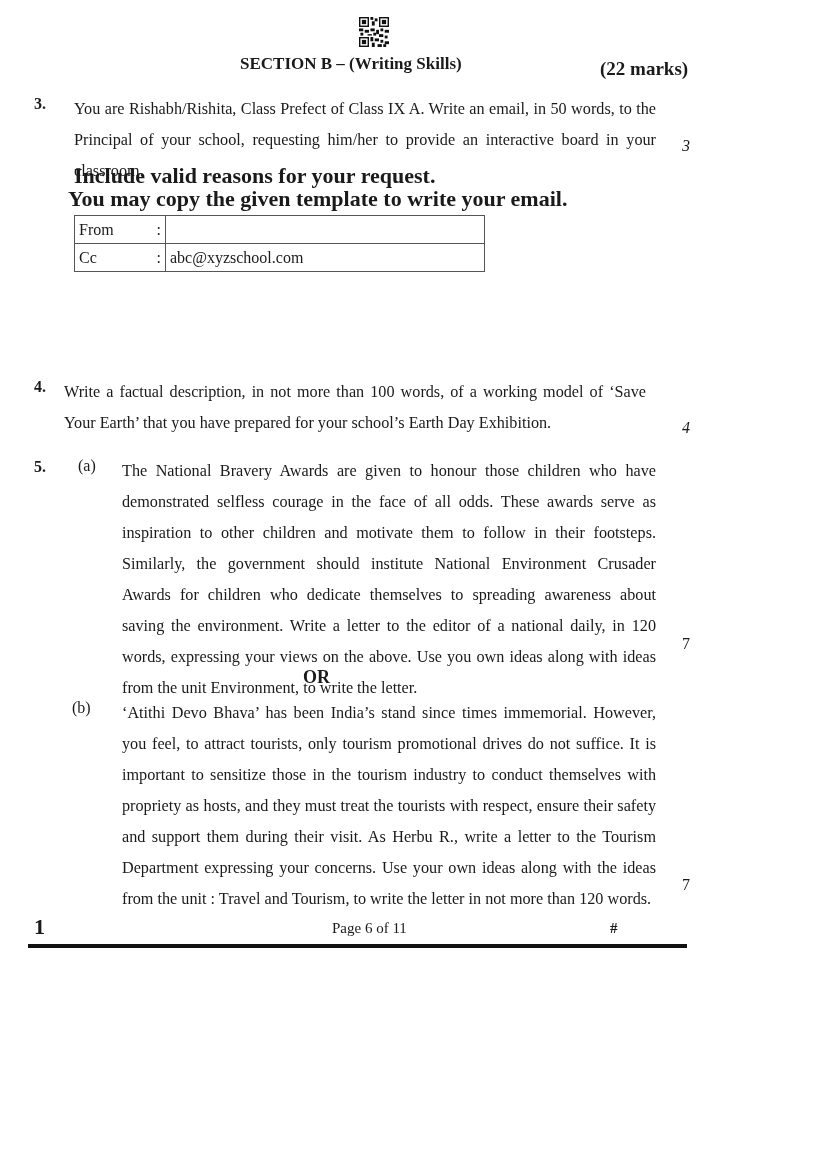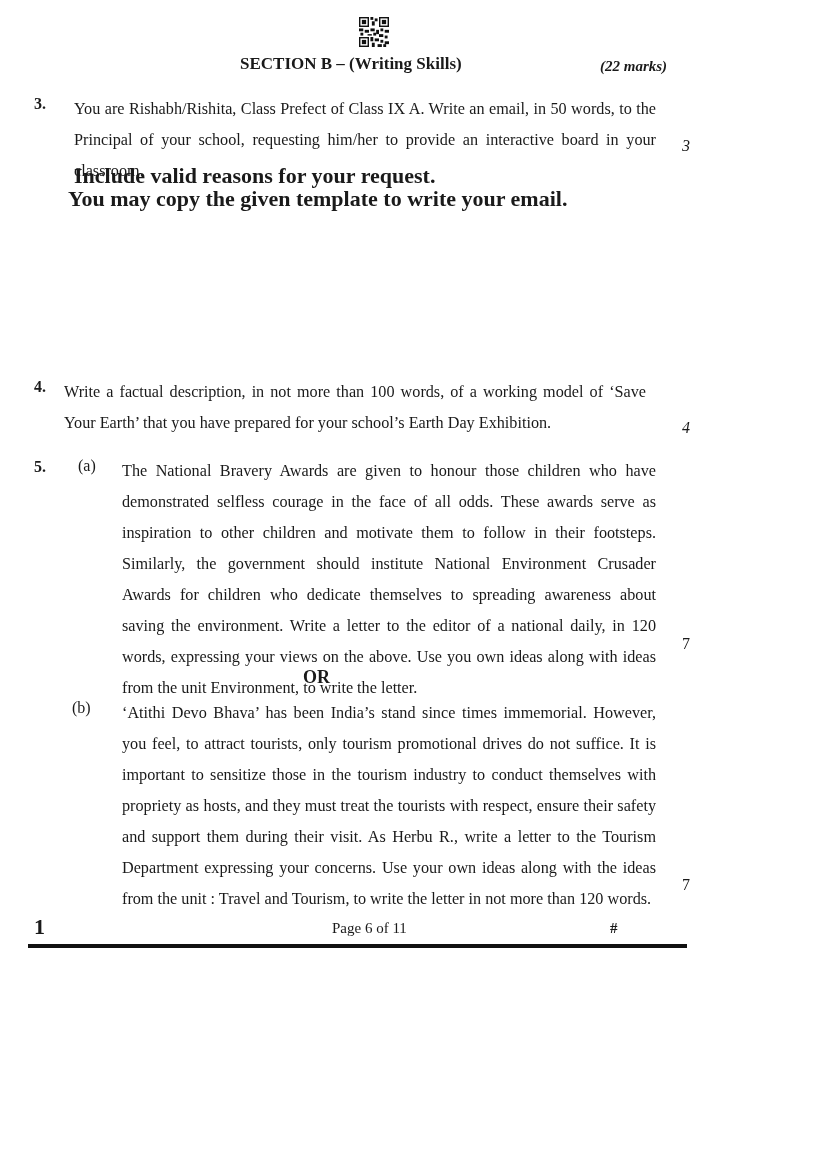--- a/index.html
+++ b/index.html
@@ -7,21 +7,21 @@
     width: 827px; height: 1169px; position: relative; overflow: hidden;
     font-family: "Liberation Serif", "DejaVu Serif", serif;
     color: #1a1a1a;
   }
   .abs { position: absolute; }
   .qr { left: 359px; top: 17px; width: 30px; height: 30px; }
   .section-title {
     left: 240px; top: 54px; font-weight: bold; font-size: 17px;
   }
   .marks-total {
-    left: 600px; top: 58px; font-weight: bold; font-style: italic; font-size: 15px;
+    left: 600px; top: 58px; font-weight: bold; font-size: 19px;
   }
   .qnum { font-weight: bold; font-size: 16px; left: 34px; }
   .para {
     font-size: 16.2px; line-height: 31px; text-align: justify;
     text-align-last: left;
   }
   .marks { font-style: italic; font-size: 16px; left: 682px; }
   .marks-plain { font-size: 16px; left: 682px; }
   .line { font-size: 22px; line-height: 23px; font-weight: bold; }
   table.email {
@@ -83,20 +83,38 @@
 <div class="abs marks-total">(22 marks)</div>
 
 <div class="abs qnum" style="top:95px;">3.</div>
 <div class="abs para" style="left:74px; top:94px; width:582px;">You are Rishabh/Rishita, Class Prefect of Class IX A. Write an email, in 50 words, to the Principal of your school, requesting him/her to provide an interactive board in your classroom.</div>
 <div class="abs marks" style="top:137px;">3</div>
 <div class="abs line" style="left:74px; top:164px;">Include valid reasons for your request.</div>
 <div class="abs line" style="left:68px; top:187px;">You may copy the given template to write your email.</div>
 
 <table class="email">
   <tbody>
+      <tr>
+    <td class="lbl">
+          <div class="lbl-inner">
+            <span>From</span>
+            <span>:</span>
+          </div>
+        </td>
+    <td></td>
+  </tr>
+  <tr>
+    <td class="lbl">
+          <div class="lbl-inner">
+            <span>Cc</span>
+            <span>:</span>
+          </div>
+        </td>
+    <td>abc@xyzschool.com</td>
+  </tr>
 </tbody>
   </table>
 
 <div class="abs qnum" style="top:378px;">4.</div>
 <div class="abs para" style="left:64px; top:377px; width:582px;">Write a factual description, in not more than 100 words, of a working model of ‘Save Your Earth’ that you have prepared for your school’s Earth Day Exhibition.</div>
 <div class="abs marks" style="top:419px;">4</div>
 
 <div class="abs qnum" style="top:458px;">5.</div>
 <div class="abs sub-label" style="left:78px; top:457px;">(a)</div>
 <div class="abs para" style="left:122px; top:456px; width:534px;">The National Bravery Awards are given to honour those children who have demonstrated selfless courage in the face of all odds. These awards serve as inspiration to other children and motivate them to follow in their footsteps. Similarly, the government should institute National Environment Crusader Awards for children who dedicate themselves to spreading awareness about saving the environment. Write a letter to the editor of a national daily, in 120 words, expressing your views on the above. Use you own ideas along with ideas from the unit Environment, to write the letter.</div>

